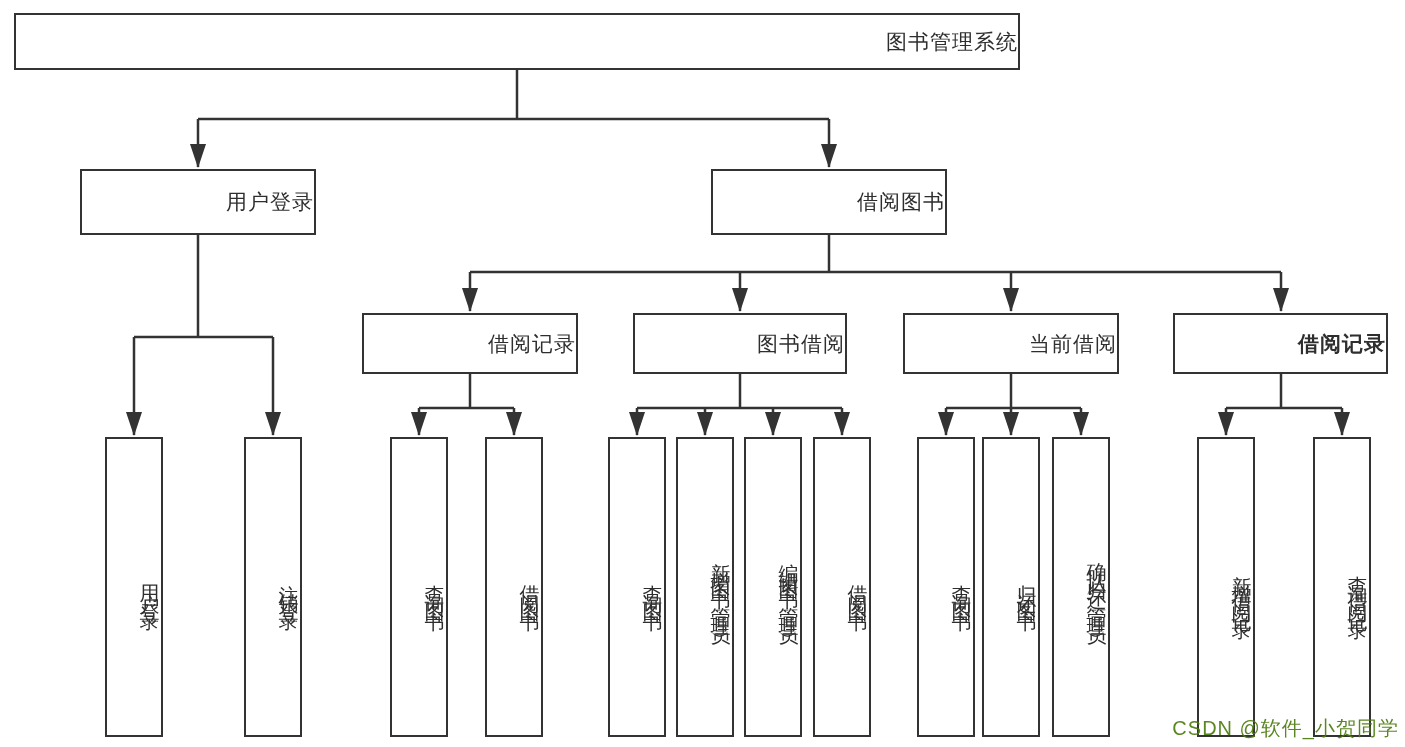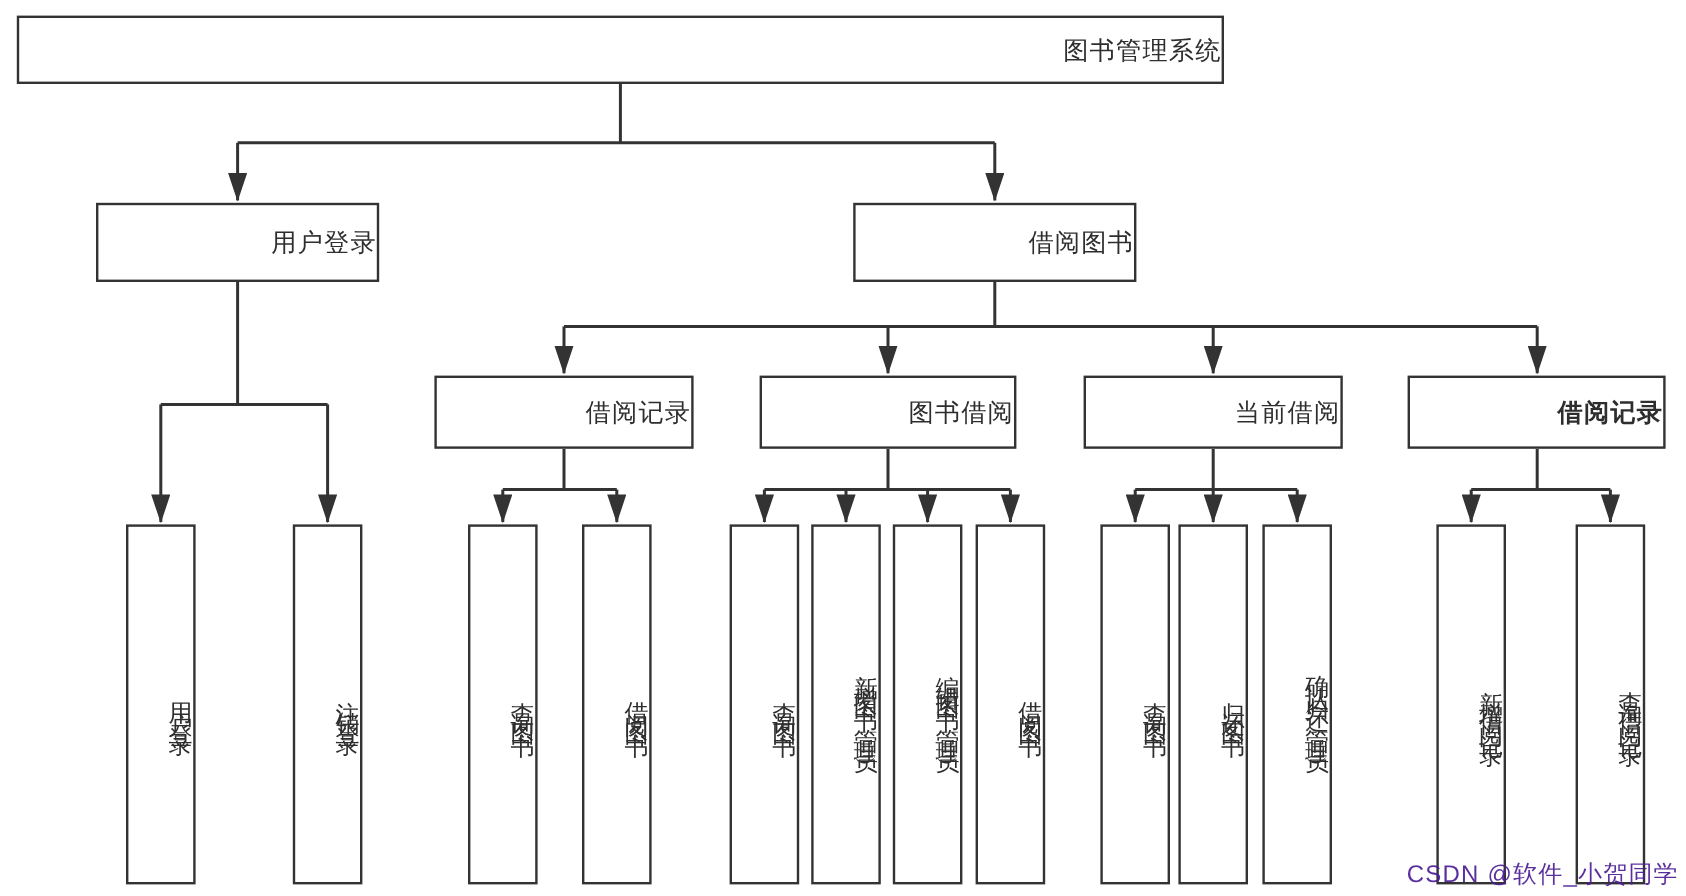--- a/index.html
+++ b/index.html
@@ -49,21 +49,21 @@
   .n-c1 { left: 608px;  }  .n-c2 { left: 676px;  }
   .n-c3 { left: 744px;  }  .n-c4 { left: 813px;  }
   .n-d1 { left: 917px;  }  .n-d2 { left: 982px;  }
   .n-d3 { left: 1052px; }
   .n-e1 { left: 1197px; }  .n-e2 { left: 1313px; }
   .watermark {
     position: absolute;
     right: 6px;
     bottom: 5px;
     font-size: 20px;
-    color: #4c1d95;
+    color: #4d7c0f;
     letter-spacing: 1px;
     z-index: 5;
     opacity: 0.92;
   }
   line { stroke: #333333; stroke-width: 2.5px; }
 </style>
 </head>
 <body>
 
 <div class="stage">

